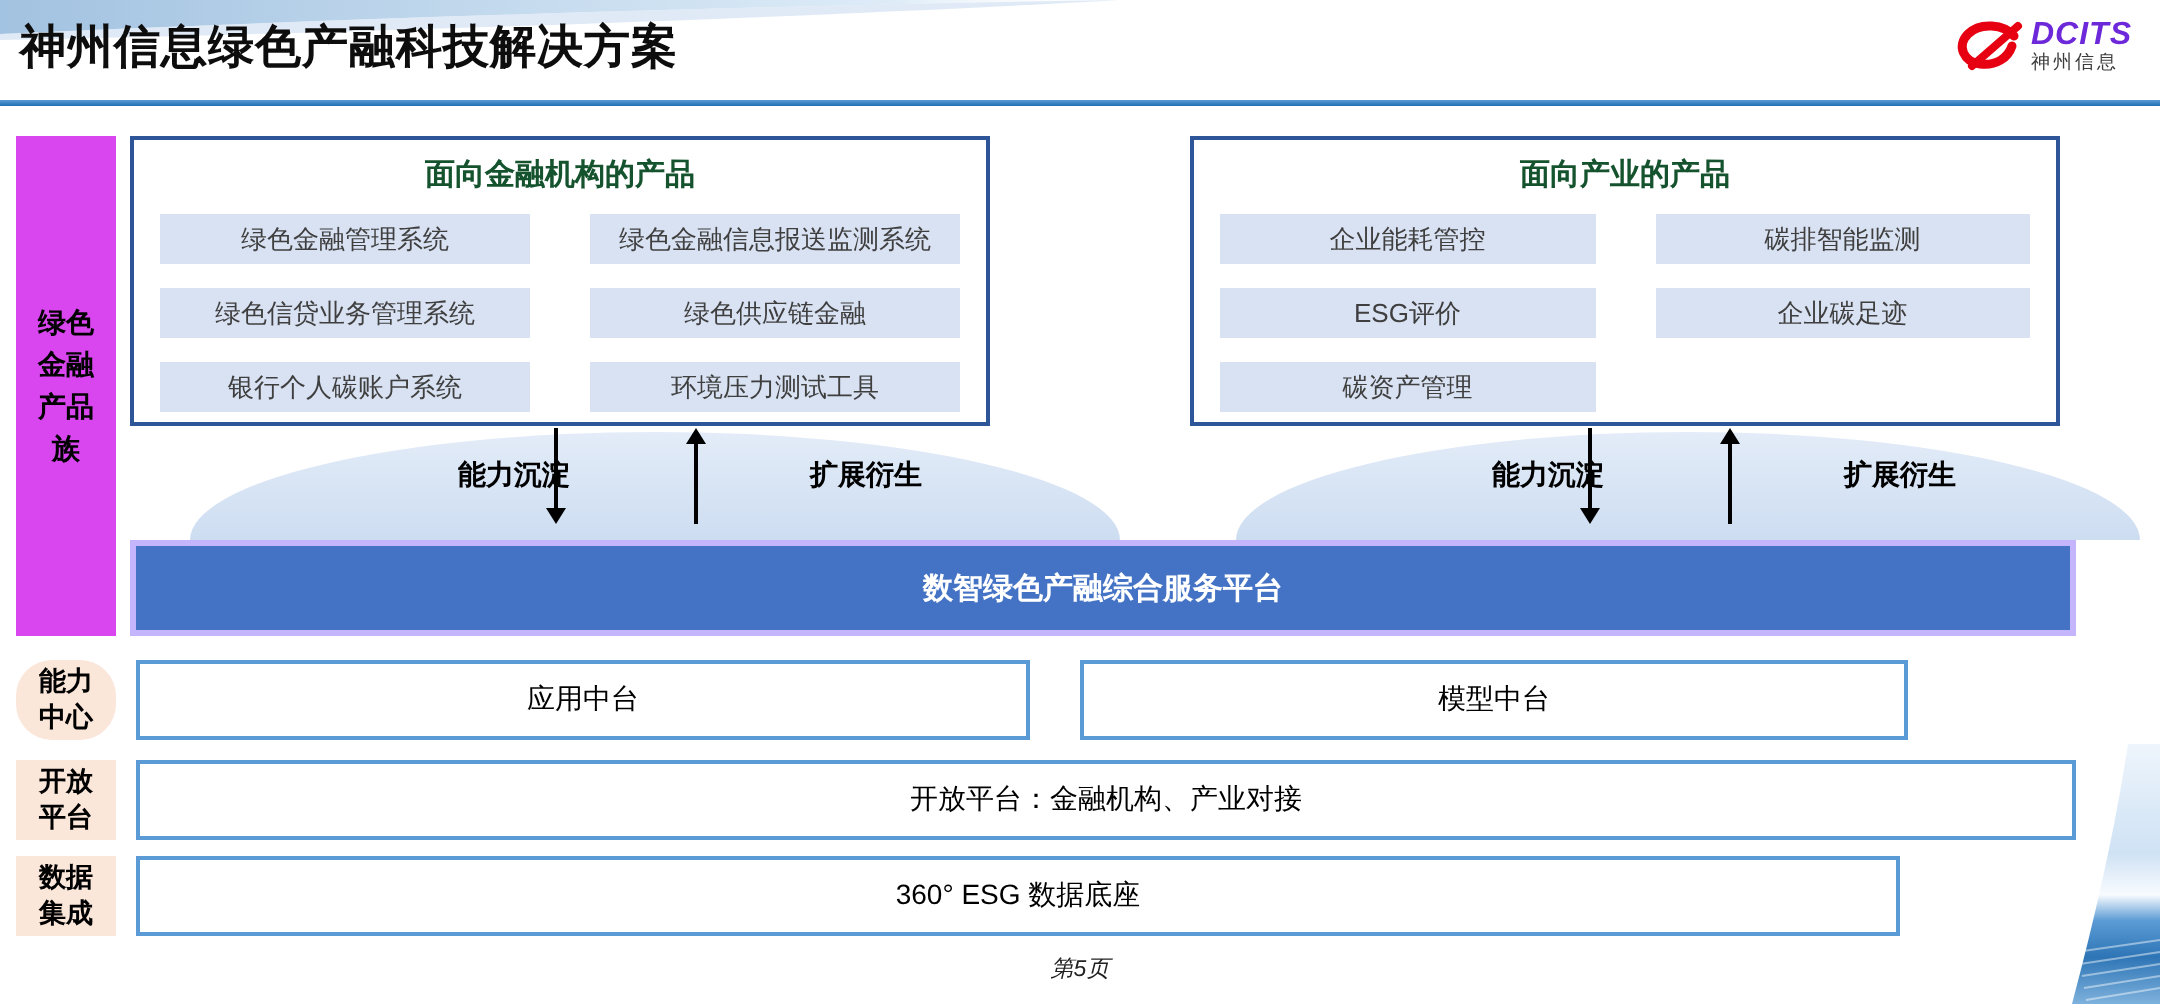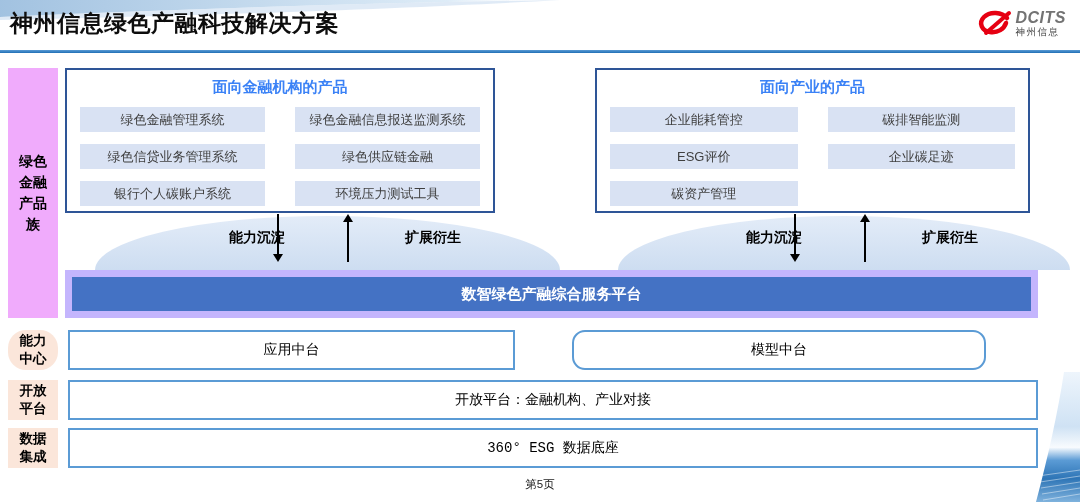--- a/index.html
+++ b/index.html
@@ -6,65 +6,65 @@
   .slide{
     position:relative;width:1080px;height:502px;background:#fff;overflow:hidden;
     font-family:"Liberation Sans","DejaVu Sans",sans-serif;color:#111;
   }
   
   .page-title{position:absolute;left:10px;top:8px;font-size:23px;font-weight:bold;color:#0d0d0d;letter-spacing:.5px;}
   .title-rule{position:absolute;left:0;top:50px;width:1080px;height:3px;
     background:linear-gradient(180deg,#5b9bd5 0%,#1f6fb5 100%);}
   .logo{position:absolute;top:10px;right:14px;display:flex;align-items:center;gap:4px;}
   .logo-text{display:flex;flex-direction:column;line-height:1.05;}
-  .logo-brand{color:#737373;font-weight:bold;font-style:italic;font-size:16px;letter-spacing:.5px;}
+  .logo-brand{color:#6d28d9;font-weight:bold;font-style:italic;font-size:16px;letter-spacing:.5px;}
   .logo-sub{color:#3c3c3c;font-size:9.5px;letter-spacing:1.5px;}
   .swoosh-top{position:absolute;left:0;top:0;width:560px;height:20px;}
   .swoosh-br{position:absolute;right:0;bottom:0;width:52px;height:130px;}
   
   .side{position:absolute;left:8px;width:50px;display:flex;align-items:center;justify-content:center;box-sizing:border-box;}
   .side span{display:block;text-align:center;font-weight:bold;color:#000;}
-  .side-blue{top:68px;height:250px;background:#f0abfc;}
+  .side-blue{top:68px;height:250px;background:#d946ef;}
   .side-blue span{width:32px;font-size:14px;line-height:1.5;}
   .side-peach{background:#fbe6da;height:40px;}
   .side-peach span{width:30px;font-size:13.5px;line-height:1.35;}
   .side-cap{top:330px;border-radius:18px;} .side-open{top:380px;} .side-data{top:428px;}
   
   .dome{position:absolute;top:216px;height:54px;border-radius:50% 50% 0 0 / 100% 100% 0 0;
     background:linear-gradient(180deg,#e3ecf8 0%,#cdddf1 100%);}
   .dome-left{left:95px;width:465px;}
   .dome-right{left:618px;width:452px;}
   
   .pbox{position:absolute;top:68px;height:145px;background:#fff;border:2px solid #2e5597;box-sizing:border-box;}
   .pbox-left{left:65px;width:430px;}
   .pbox-right{left:595px;width:435px;}
-  .pbox-title{text-align:center;font-size:15px;font-weight:bold;color:#3b82f6;margin:8px 0 10px;}
+  .pbox-title{text-align:center;font-size:15px;font-weight:bold;color:#14532d;margin:8px 0 10px;}
   .pgrid{display:grid;grid-template-columns:1fr 1fr;column-gap:30px;row-gap:12px;padding:0 13px;}
   .pitem{background:#d9e2f3;height:25px;line-height:25px;text-align:center;font-size:13px;color:#3f3f3f;white-space:nowrap;overflow:hidden;}
   
   .flow-label{position:absolute;top:229px;font-size:14px;font-weight:bold;color:#000;white-space:nowrap;padding-left:42px;}
   .arr{position:absolute;width:2px;background:#000;}
   .arr-down{top:214px;height:40px;}
   .arr-down::after{content:"";position:absolute;left:-4px;bottom:-8px;
     border-left:5px solid transparent;border-right:5px solid transparent;border-top:8px solid #000;}
   .arr-up{top:222px;height:40px;}
   .arr-up::before{content:"";position:absolute;left:-4px;top:-8px;
     border-left:5px solid transparent;border-right:5px solid transparent;border-bottom:8px solid #000;}
   
-  .platform{position:absolute;left:65px;top:270px;width:973px;height:48px;background:#4472c4;border:7px solid #c4b5fd;
+  .platform{position:absolute;left:65px;top:270px;width:973px;height:48px;background:#4472c4;border:3px solid #c4b5fd;
     box-sizing:border-box;display:flex;align-items:center;justify-content:center;color:#fff;font-size:15px;font-weight:bold;}
   
   .rowbox{position:absolute;height:40px;background:#fff;border:2px solid #5b9bd5;box-sizing:border-box;
     display:flex;align-items:center;justify-content:center;font-size:14px;color:#000;}
   .row-app{left:68px;top:330px;width:447px;}
-  .row-model{left:572px;top:330px;width:414px;border-radius:13px;}
+  .row-model{left:540px;top:330px;width:414px;}
   .row-open{left:68px;top:380px;width:970px;}
-  .row-data{left:68px;top:428px;width:970px;font-family:Liberation Mono, monospace;}
+  .row-data{left:68px;top:428px;width:882px;}
   
-  .footer{position:absolute;left:0;right:0;top:477px;text-align:center;font-size:11.5px;color:#222;}
+  .footer{position:absolute;left:0;right:0;top:477px;text-align:center;font-size:11.5px;font-style:italic;color:#222;}
 </style>
 </head>
 <body>
 
 <div class="slide">
 
   <svg class="swoosh-top" viewBox="0 0 560 20" preserveAspectRatio="none">
     <defs>
       <linearGradient id="tsw" x1="0" y1="0" x2="1" y2="0">
         <stop offset="0" stop-color="#9dbfdf"></stop>

